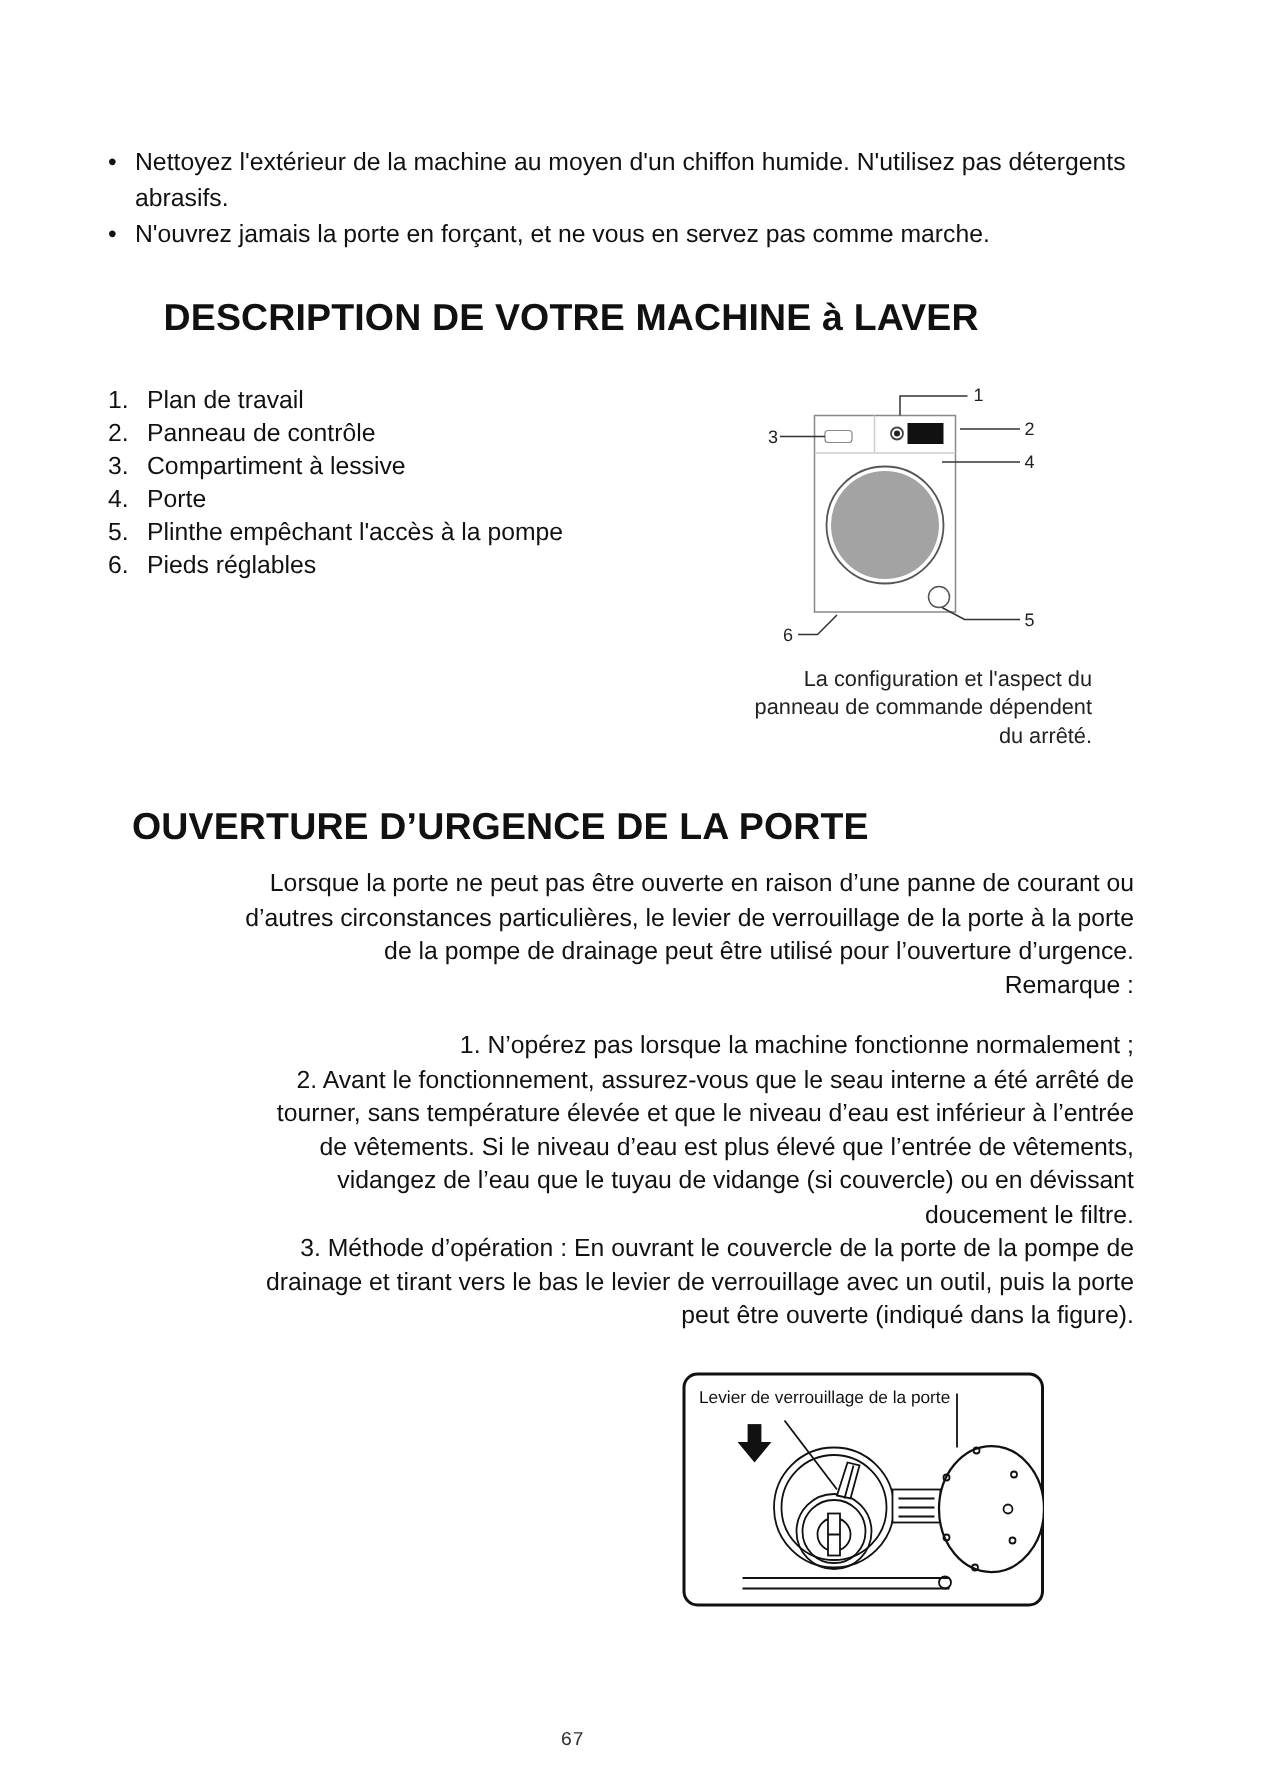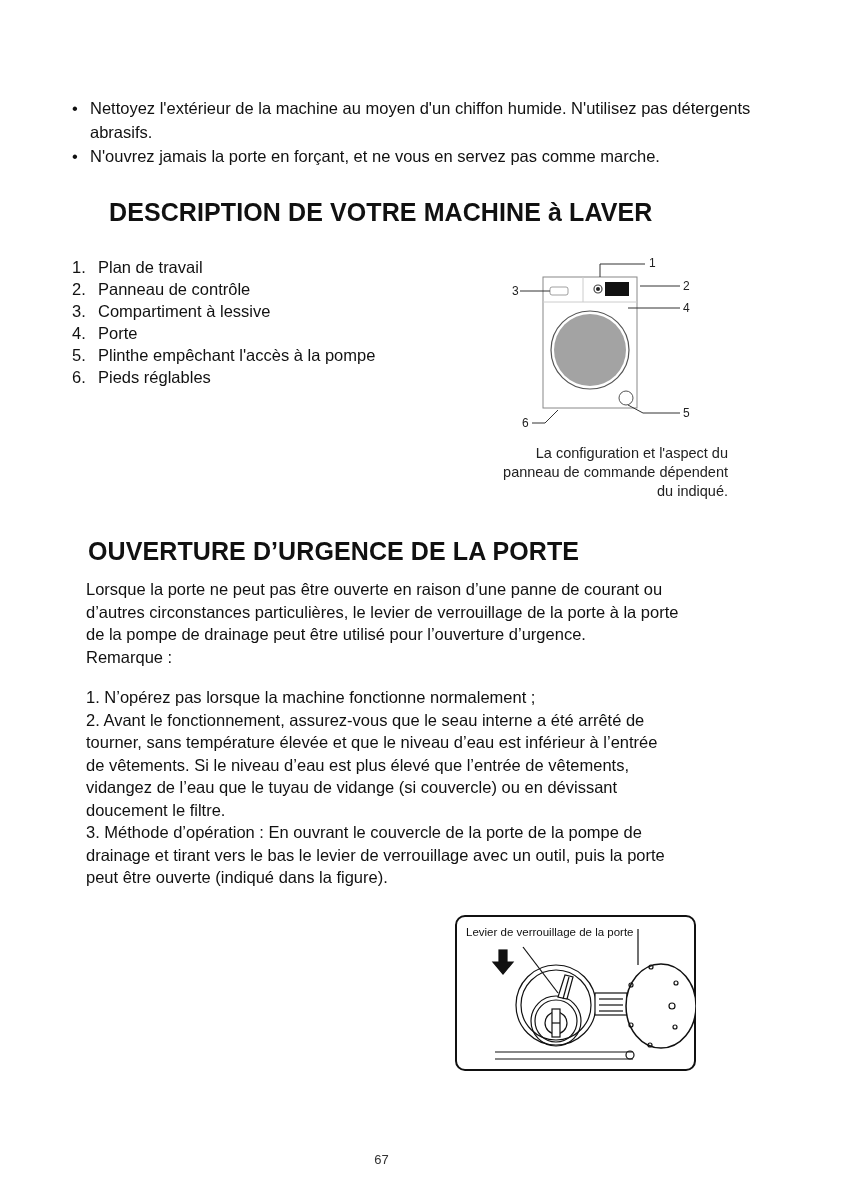--- a/index.html
+++ b/index.html
@@ -8,22 +8,22 @@
   .abs { position: absolute; }
   .bullets { left: 72px; top: 96px; width: 680px; font-size: 16.5px; line-height: 24px; }
   .bullets .bi { position: relative; padding-left: 18px; }
   .bullets .bi .dot { position: absolute; left: 0; top: 0; }
   .h1 { font-weight: bold; font-size: 25px; letter-spacing: 0.1px; }
   .parts { left: 72px; top: 256px; font-size: 16.5px; line-height: 22px; }
   .parts .row { display: flex; }
   .parts .num { width: 26px; }
   .caption { left: 462px; top: 444px; width: 266px; text-align: right; font-size: 14.5px; line-height: 19px; color: #222; }
   .body-text { left: 86px; top: 578px; width: 670px; font-size: 16.5px; line-height: 22.5px; }
-  .body-text p { margin: 0; }
-  .pagenum { left: 0; width: 763px; top: 1152px; text-align: center; font-family: Liberation Sans, sans-serif; font-size: 13px; color: #333; }
+  .body-text p { margin: 0; text-align: right; }
+  .pagenum { left: 0; width: 763px; top: 1152px; text-align: center; font-family: Liberation Mono, monospace; font-size: 13px; color: #333; }
   .figbox { left: 455px; top: 915px; width: 241px; height: 156px; border: 2.5px solid #111; border-radius: 10px; box-sizing: border-box; }
   .figlabel { left: 466px; top: 926px; font-size: 11.5px; }
 </style>
 </head>
 <body>
 
 <div class="abs bullets">
   <div class="bi">
     <span class="dot">•</span>
     <span>Nettoyez l'extérieur de la machine au moyen d'un chiffon humide. N'utilisez pas détergents abrasifs.</span>
@@ -90,21 +90,21 @@
     <text x="12" y="43">3</text>
     <text x="183" y="60">4</text>
     <text x="183" y="165">5</text>
     <text x="22" y="175">6</text>
   </g>
 </svg>
 
 <div class="abs caption">
   <div>La configuration et l'aspect du</div>
   <div>panneau de commande dépendent</div>
-  <div>du indiqué.</div>
+  <div>du arrêté.</div>
 </div>
 
 <div class="abs h1" style="left:88px; top:537px;">OUVERTURE D’URGENCE DE LA PORTE</div>
 
 <div class="abs body-text">
   <p>Lorsque la porte ne peut pas être ouverte en raison d’une panne de courant ou</p>
   <p>d’autres circonstances particulières, le levier de verrouillage de la porte à la porte</p>
   <p>de la pompe de drainage peut être utilisé pour l’ouverture d’urgence.</p>
   <p style="margin-top:0;">Remarque :</p>
   <div style="margin-top:18px;">

